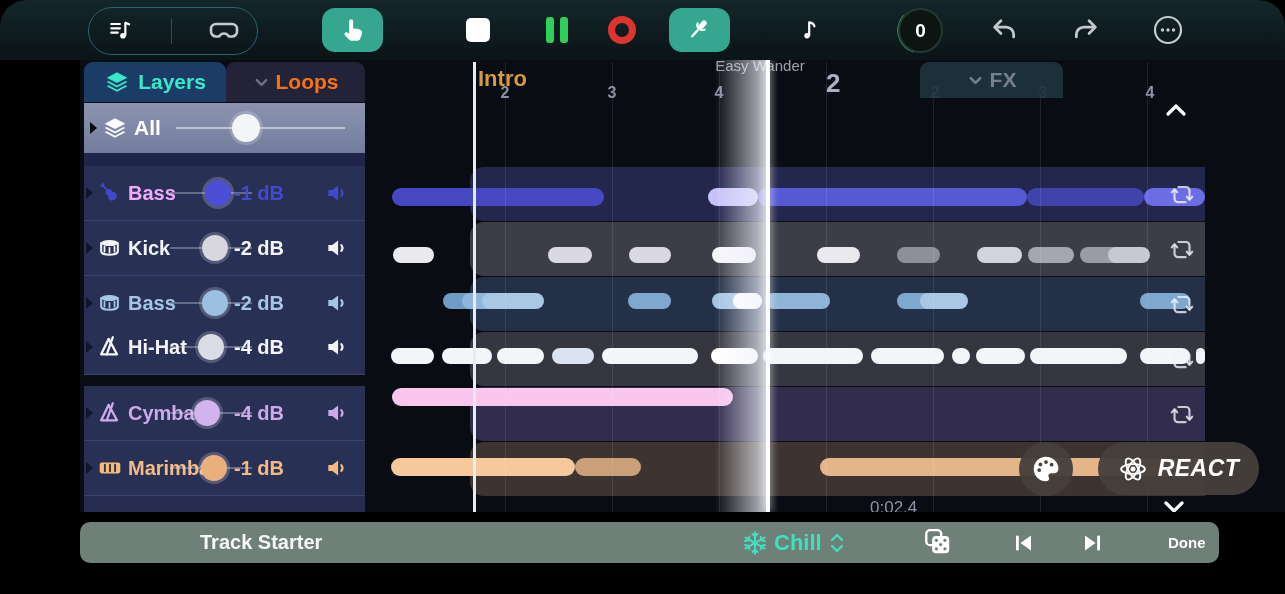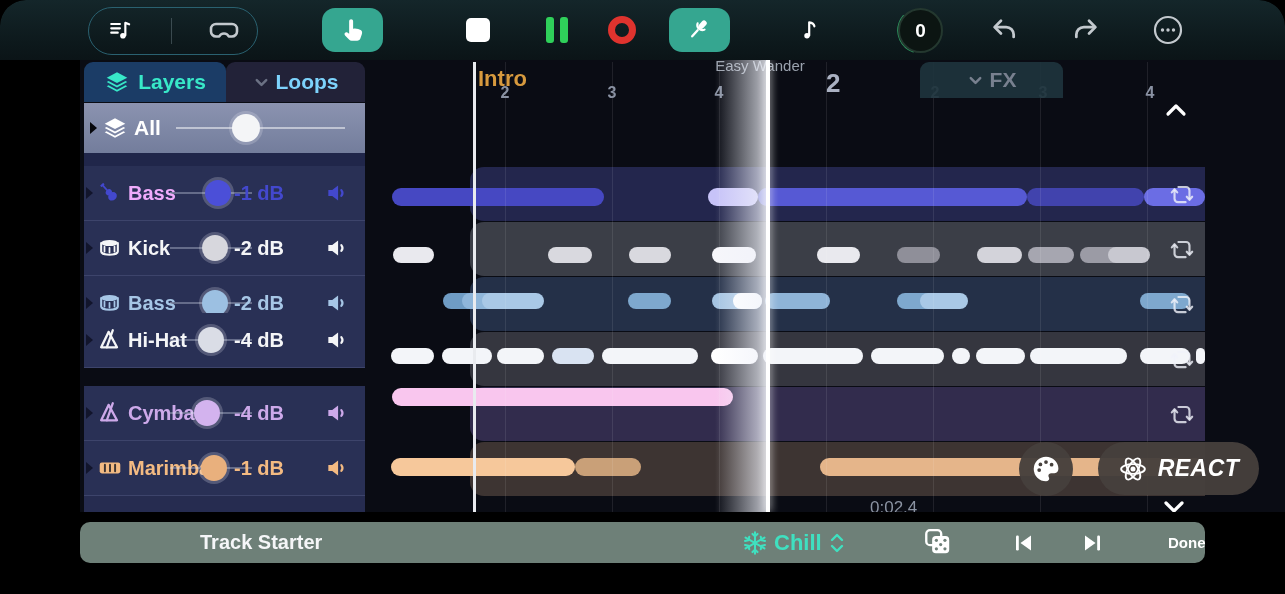--- a/index.html
+++ b/index.html
@@ -24,21 +24,21 @@
   .icon{display:inline-flex;align-items:center;justify-content:center;color:#fff;}
   .icon svg{display:block;}
   .gray{color:#c3c9ce;}
   
   .content{position:absolute;left:80px;top:60px;width:1283px;height:452px;background:#0a0c14;overflow:hidden;}
   
   .lp{position:absolute;left:4px;top:0;width:281px;height:452px;}
   .tab-layers{position:absolute;left:0;top:2px;width:142px;height:40px;background:#1b3c66;border-radius:9px 9px 0 0;
     display:flex;align-items:center;justify-content:center;gap:8px;color:#38e8c8;font-size:21px;font-weight:700;}
   .tab-loops{position:absolute;left:142px;top:2px;width:139px;height:40px;background:#222238;border-radius:9px 9px 0 0;
-    display:flex;align-items:center;justify-content:center;gap:6px;color:#7dd3fc;font-size:21px;font-weight:700;}
+    display:flex;align-items:center;justify-content:center;gap:6px;color:#f97316;font-size:21px;font-weight:700;}
   .allrow{position:absolute;left:0;top:43px;width:281px;height:50px;background:linear-gradient(180deg,#8b93b0,#737d9c);
     display:flex;align-items:center;}
   .gaprow{position:absolute;left:0;top:93px;width:281px;height:13px;background:#20264a;}
   .trow{position:absolute;left:0;width:281px;height:55px;background:#293055;border-bottom:1px solid rgba(130,140,185,.22);box-sizing:border-box;}
   .partialrow{position:absolute;left:0;top:436px;width:281px;height:16px;background:#262c50;}
   .disc{position:absolute;left:2px;top:50%;transform:translateY(-50%);width:0;height:0;
     border-left:7px solid #12152c;border-top:6px solid transparent;border-bottom:6px solid transparent;}
   .disc.black{border-left-color:#06070c;}
   .ticon{position:absolute;left:13px;top:50%;transform:translateY(-50%);}
   .tname{position:absolute;left:44px;top:50%;transform:translateY(-50%);font-size:20px;font-weight:650;white-space:nowrap;}
@@ -68,21 +68,21 @@
     display:flex;align-items:center;justify-content:center;gap:6px;color:#78808f;font-size:21px;font-weight:700;z-index:7;}
   .chev-up{position:absolute;left:774px;top:41px;color:#fff;z-index:8;}
   .timedisp{position:absolute;left:480px;top:438px;color:#8b93a2;font-size:17px;z-index:7;}
   .chev-dn{position:absolute;left:772px;top:438px;color:#fff;z-index:8;}
   .palette-circle{position:absolute;left:629px;top:382px;width:54px;height:54px;border-radius:50%;
     background:rgba(70,64,60,.96);display:flex;align-items:center;justify-content:center;z-index:7;}
   .react-pill{position:absolute;left:708px;top:382px;width:161px;height:53px;border-radius:27px;
     background:rgba(70,64,60,.96);display:flex;align-items:center;justify-content:center;gap:10px;z-index:7;}
   .react-pill .lbl{color:#fff;font-size:23px;font-weight:800;font-style:italic;letter-spacing:.5px;}
   
-  .transport{position:absolute;left:80px;top:522px;width:1125px;height:41px;background:#6e8078;border-radius:10px;}
+  .transport{position:absolute;left:80px;top:522px;width:1125px;height:41px;background:#6e8078;border-radius:10px;padding-left:14px;}
   .tp-item{position:absolute;top:0;height:41px;display:flex;align-items:center;gap:6px;}
   .tp-text{color:#f5f6f8;font-size:20px;font-weight:650;}
   .teal-text{color:#3fe0c0;font-size:22px;font-weight:650;}
 </style>
 </head>
 <body>
 
 <div class="frame">
 
   <div class="topbar">
@@ -257,21 +257,21 @@
             <div class="tline"></div>
             <div class="knob" style="left:131px;background:#9cc0e2"></div>
             <span class="tdb" style="color:#a6c6e6">-2 dB</span>
             <span class="icon tspk" style="color:#a6c6e6">
               <svg width="26" height="26" viewBox="0 0 24 24">
                 <path d="M4 9.2v5.6h3.6L13 19V5L7.6 9.2Z" fill="currentColor"></path>
                 <path d="M16 9.3a4.3 4.3 0 0 1 0 5.4" fill="none" stroke="currentColor" stroke-linecap="round" stroke-linejoin="round" stroke-width="2"></path>
               </svg>
             </span>
           </div>
-          <div class="trow" style="top: 253px;">
+          <div class="trow" style="top: 260px;">
             <span class="disc"></span>
             <span class="icon ticon" style="color:#f4f5f7">
               <svg width="25" height="25" viewBox="0 0 24 24">
                 <g fill="none" stroke="currentColor" stroke-linecap="round" stroke-linejoin="round" stroke-width="2.2">
                   <path d="M11.2 4.2 4 19h15.2Z"></path>
                   <path d="M15.2 2.6 9.4 19"></path>
                 </g>
               </svg>
             </span>
             <span class="tname" style="color:#f4f5f7">Hi-Hat</span>

